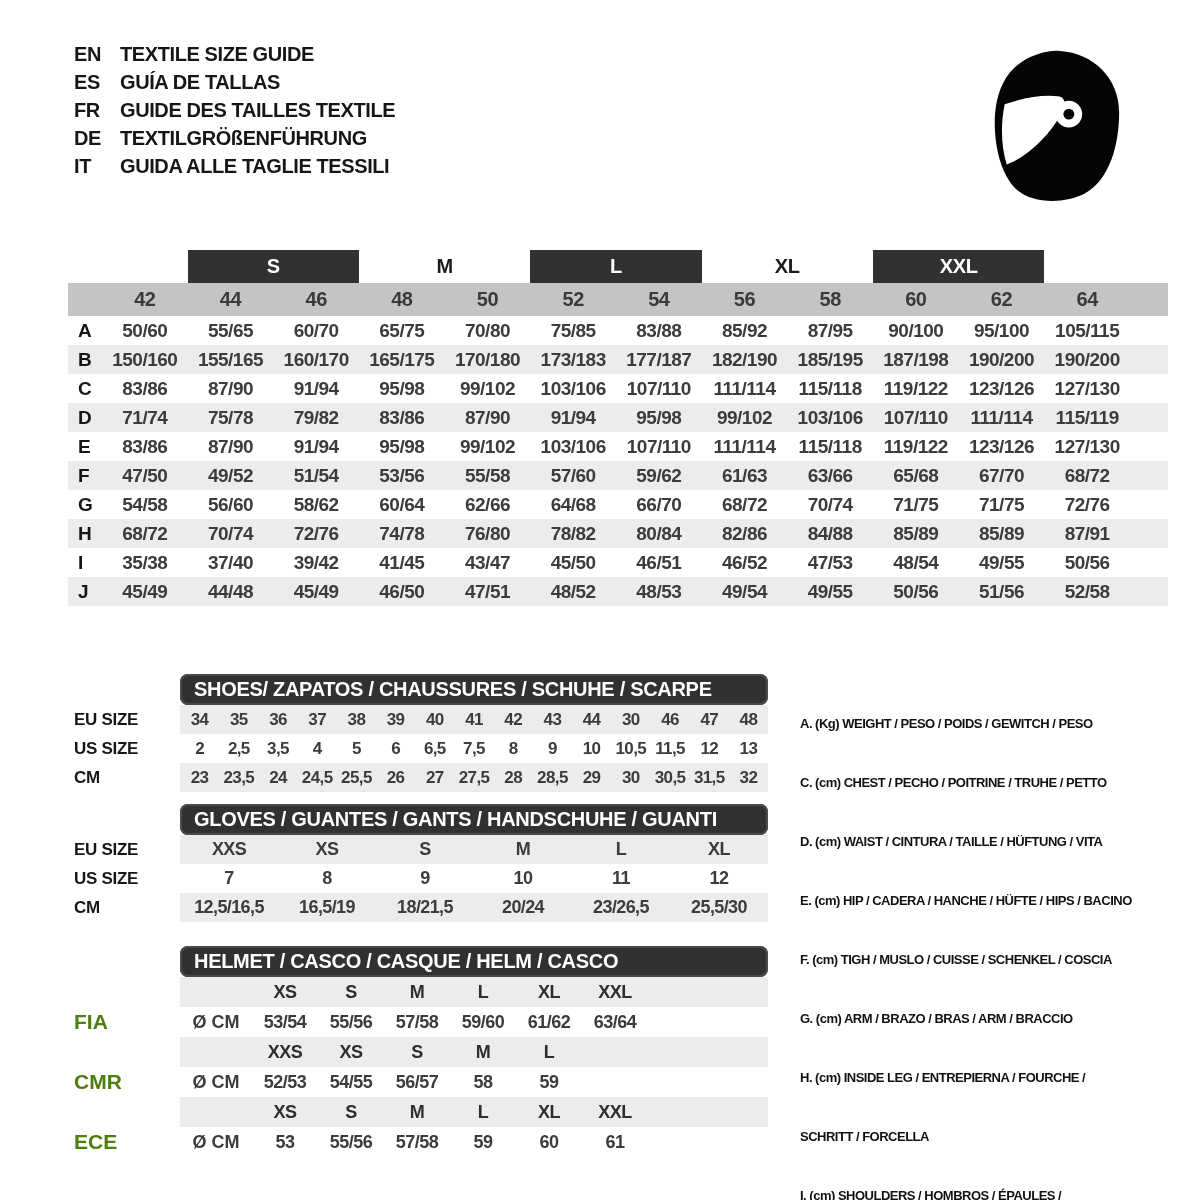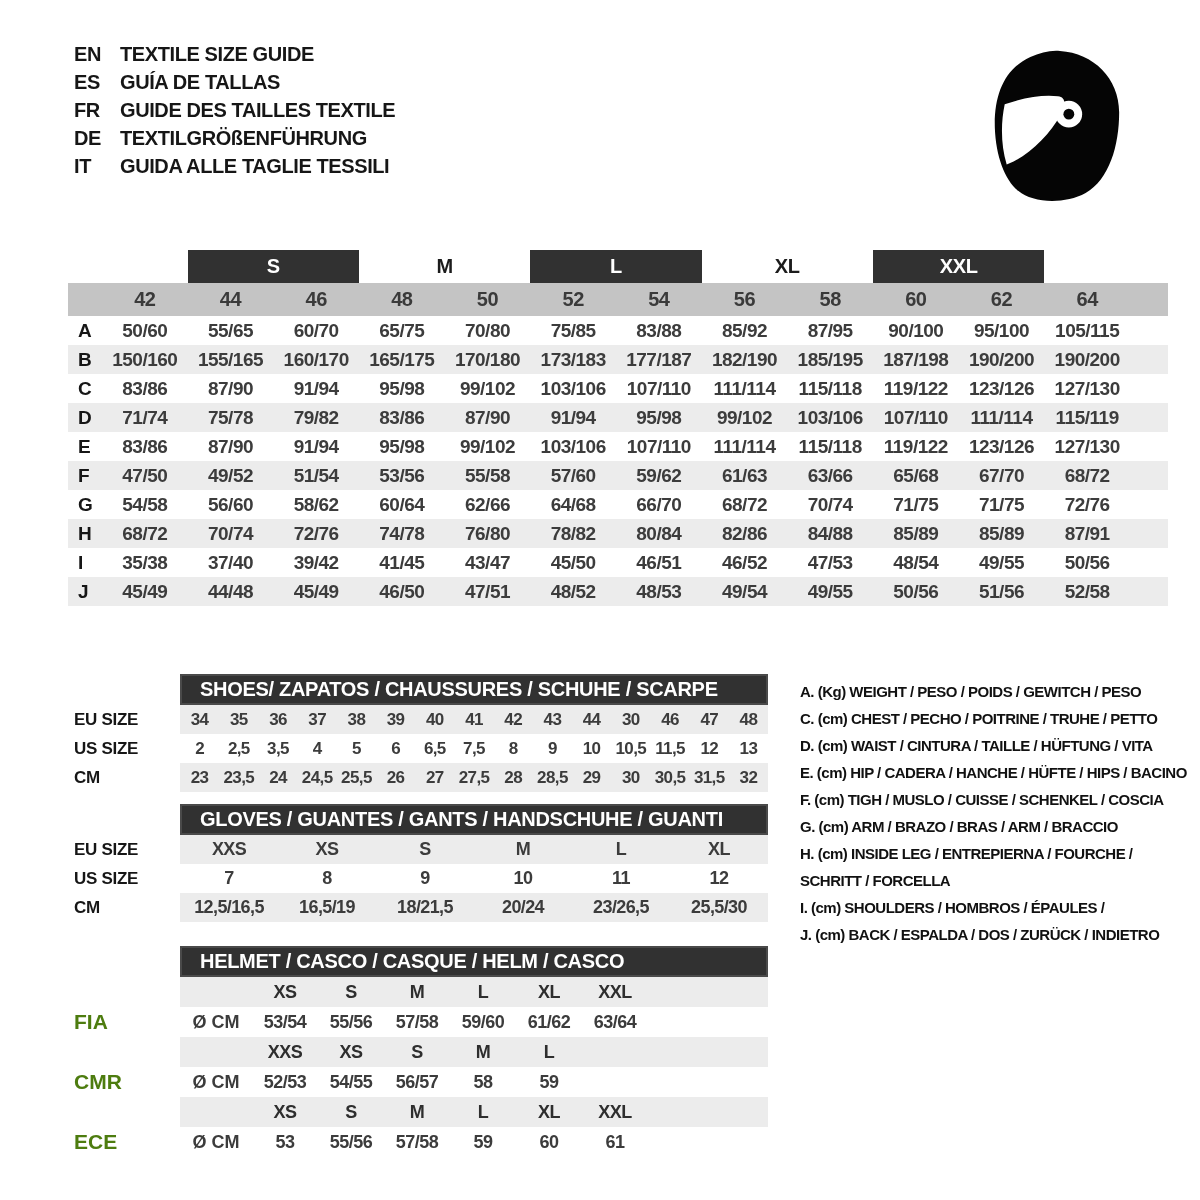--- a/index.html
+++ b/index.html
@@ -24,39 +24,39 @@
   .bar.plain{color:#1c1c1c;}
   .size-band{background:#c4c4c4;height:33px;}
   .size-cell{text-align:center;line-height:33px;font-size:20px;color:#3a3a3a;letter-spacing:-0.5px;}
   .data-row{height:29px;}
   .data-row.striped{background:#ececec;}
   .letter-cell{padding-left:10px;line-height:29px;font-size:19px;color:#161616;}
   .value-cell{text-align:center;line-height:29px;font-size:19px;color:#3c3c3c;letter-spacing:-0.5px;}
   
   .block{position:absolute;left:74px;width:700px;}
   .block-title{margin-left:106px;width:588px;height:31px;background:#313131;color:#fff;
-    font-size:20px;line-height:31px;padding-left:20px;box-sizing:border-box;
-    letter-spacing:-0.3px;box-shadow:inset 0 0 0 2px #4a4a4a;}
+    font-size:20px;line-height:31px;padding-left:14px;box-sizing:border-box;
+    letter-spacing:-0.3px;box-shadow:inset 0 0 0 2px #4a4a4a;border-radius:8px;}
   .sub-row{display:flex;height:29px;align-items:center;}
   .sub-label{width:106px;font-size:17px;color:#161616;letter-spacing:-0.3px;}
   .sub-values{display:flex;width:588px;height:29px;}
   .sub-values.striped{background:#ececec;}
   .sub-val{flex:1;text-align:center;line-height:29px;font-size:17px;color:#3c3c3c;letter-spacing:-0.6px;}
   .gloves .sub-val{font-size:18px;}
   
   .helm-row{display:flex;height:30px;align-items:center;}
   .helm-label{width:106px;font-size:21px;color:#4d7c0f;}
   .helm-area{display:flex;width:588px;height:30px;}
   .helm-area.striped{background:#ececec;}
   .helm-unit{width:72px;text-align:center;line-height:30px;font-size:18px;color:#3c3c3c;}
   .helm-cell{width:66px;text-align:center;line-height:30px;font-size:18px;color:#3c3c3c;letter-spacing:-0.5px;}
   .helm-area.striped .helm-cell{color:#2e2e2e;}
   
   .legend{position:absolute;left:800px;top:678px;width:400px;}
-  .legend-line{font-size:15px;line-height:27px;color:#111;letter-spacing:-0.5px;white-space:nowrap;}
+  .legend-line{font-size:13px;line-height:27px;color:#111;letter-spacing:-0.5px;white-space:nowrap;margin-top:32px;}
 </style>
 </head>
 <body>
 
 <div class="lang-list" id="langs">
     <div class="lang-row">
       <div class="lang-code">EN</div>
       <div class="lang-label">TEXTILE SIZE GUIDE</div>
     </div>
     <div class="lang-row">

